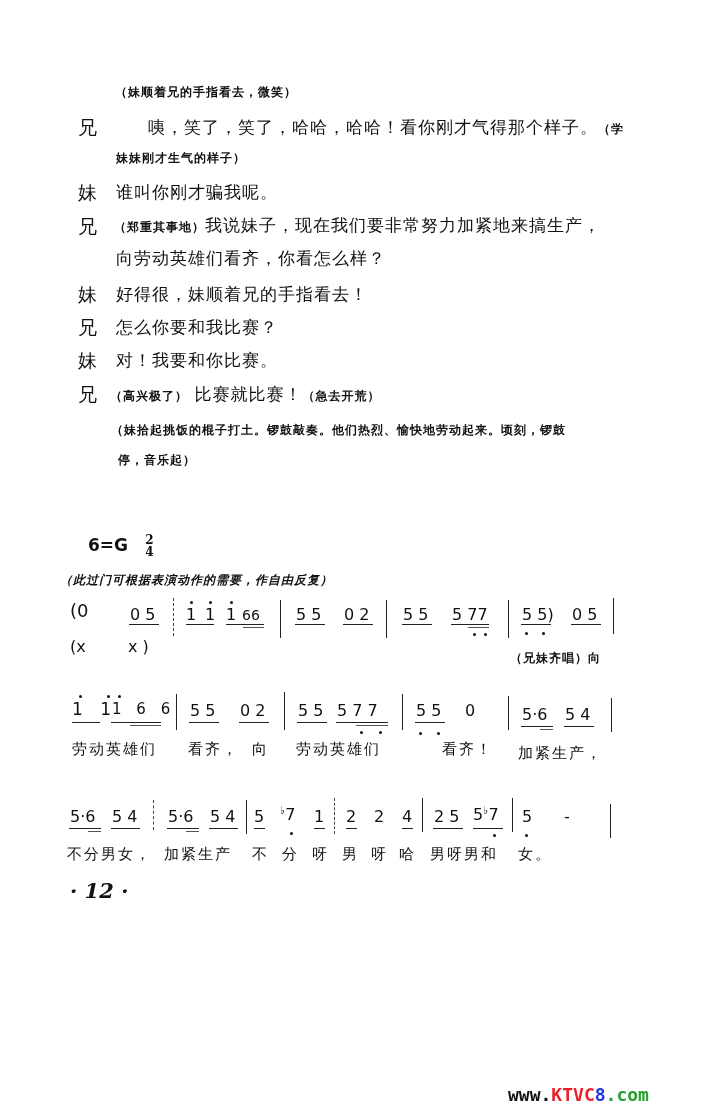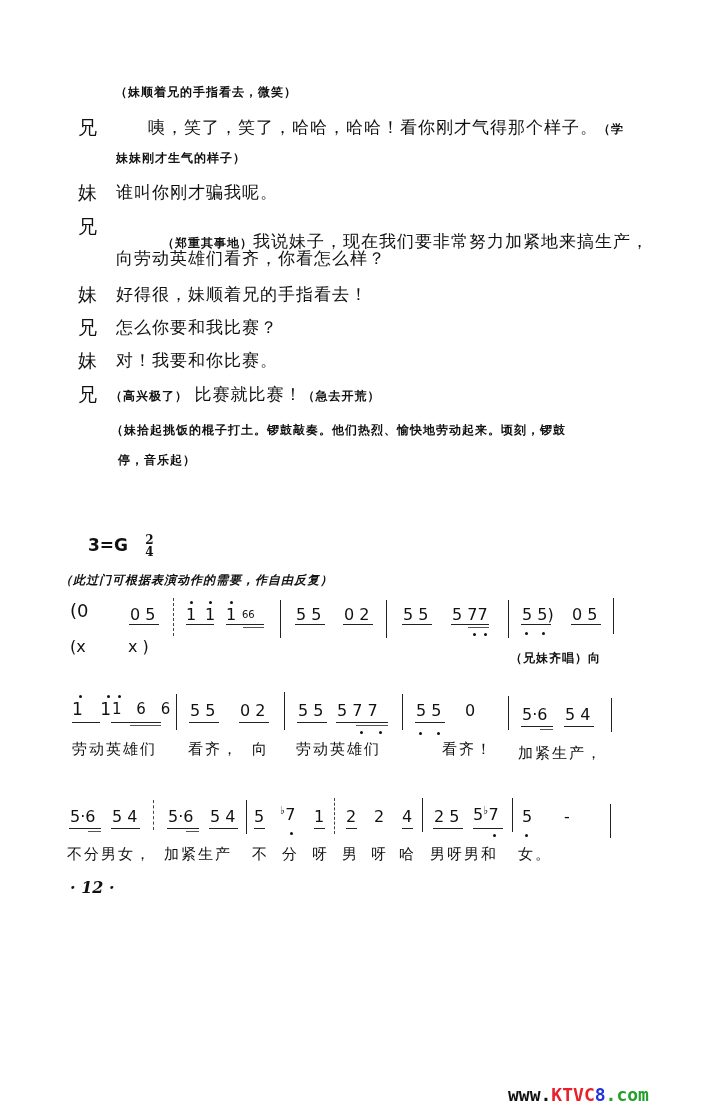--- a/index.html
+++ b/index.html
@@ -41,21 +41,21 @@
 <div class="abs speaker" style="left:78px;top:115px;">兄</div>
 <div class="abs line" style="left:116px;top:116px;padding-left:32px;">
   <span>咦，笑了，笑了，哈哈，哈哈！看你刚才气得那个样子。</span><span class="small">（学</span>
 </div>
 <div class="abs stage" style="left:116px;top:150px;">妹妹刚才生气的样子）</div>
 
 <div class="abs speaker" style="left:78px;top:180px;">妹</div>
 <div class="abs line" style="left:116px;top:181px;">谁叫你刚才骗我呢。</div>
 
 <div class="abs speaker" style="left:78px;top:214px;">兄</div>
-<div class="abs line" style="left:114px;top:230px;margin-left:48px;">
+<div class="abs line" style="left:114px;top:214px;">
   <span class="small">（郑重其事地）</span><span>我说妹子，现在我们要非常努力加紧地来搞生产，</span>
 </div>
 <div class="abs line" style="left:116px;top:247px;">向劳动英雄们看齐，你看怎么样？</div>
 
 <div class="abs speaker" style="left:78px;top:282px;">妹</div>
 <div class="abs line" style="left:116px;top:283px;">好得很，妹顺着兄的手指看去！</div>
 
 <div class="abs speaker" style="left:78px;top:315px;">兄</div>
 <div class="abs line" style="left:116px;top:316px;">怎么你要和我比赛？</div>
 
@@ -65,39 +65,39 @@
 <div class="abs speaker" style="left:78px;top:382px;">兄</div>
 <div class="abs line" style="left:110px;top:383px;">
   <span class="small">（高兴极了）</span>
   <span>比赛就比赛！</span><span class="small">（急去开荒）</span>
 </div>
 
 <div class="abs stage" style="left:111px;top:422px;">（妹拾起挑饭的棍子打土。锣鼓敲奏。他们热烈、愉快地劳动起来。顷刻，锣鼓</div>
 <div class="abs stage" style="left:118px;top:452px;">停，音乐起）</div>
 
 <div class="abs" style="left:88px;top:534px;">
-  <span class="key">3=G</span>
+  <span class="key">6=G</span>
   <span class="ts">
     <span>2</span>
     <span>4</span>
   </span>
 </div>
 <div class="abs stage" style="left:60px;top:572px;font-style:italic;">（此过门可根据表演动作的需要，作自由反复）</div>
 
 <div>
   <div class="note" style="left:70px;top:602px;font-size:18px;font-weight:normal;">(0</div>
   <div class="note" style="left:130px;top:606px;">0 5</div>
   <div class="u1" style="left:129px;top:624px;width:30px;"></div>
   <div class="bar" style="left:173px;top:598px;height:38px;border-left:1px dashed #444;"></div>
 
   <div class="note" style="left:186px;top:606px;"><span style="position:relative;display:inline-block;">1<span style="position:absolute;left:50%;top:-5px;width:3px;height:3px;margin-left:-1.5px;border-radius:50%;background:#111;"></span></span></div>
   <div class="note" style="left:205px;top:606px;"><span style="position:relative;display:inline-block;">1<span style="position:absolute;left:50%;top:-5px;width:3px;height:3px;margin-left:-1.5px;border-radius:50%;background:#111;"></span></span></div>
   <div class="u1" style="left:186px;top:624px;width:28px;"></div>
   <div class="note" style="left:226px;top:606px;"><span style="position:relative;display:inline-block;">1<span style="position:absolute;left:50%;top:-5px;width:3px;height:3px;margin-left:-1.5px;border-radius:50%;background:#111;"></span></span></div>
-  <div class="note" style="left:242px;top:606px;font-size:10px;">66</div>
+  <div class="note" style="left:242px;top:606px;font-size:14px;">66</div>
   <div class="u1" style="left:226px;top:624px;width:38px;"></div>
   <div class="u2" style="left:243px;top:627px;width:21px;"></div>
   <div class="bar" style="left:280px;top:600px;height:38px;"></div>
 
   <div class="note" style="left:296px;top:606px;">5 5</div>
   <div class="u1" style="left:295px;top:624px;width:30px;"></div>
   <div class="note" style="left:344px;top:606px;">0 2</div>
   <div class="u1" style="left:343px;top:624px;width:30px;"></div>
   <div class="bar" style="left:386px;top:600px;height:38px;"></div>
 
@@ -219,17 +219,17 @@
   <div class="lyric" style="left:252px;top:845px;">不</div>
   <div class="lyric" style="left:282px;top:845px;">分</div>
   <div class="lyric" style="left:312px;top:845px;">呀</div>
   <div class="lyric" style="left:342px;top:845px;">男</div>
   <div class="lyric" style="left:371px;top:845px;">呀</div>
   <div class="lyric" style="left:399px;top:845px;">哈</div>
   <div class="lyric" style="left:430px;top:845px;">男呀男和</div>
   <div class="lyric" style="left:518px;top:845px;">女。</div>
 </div>
 
-<div class="abs" style="left:70px;top:878px;font-size:16px;font-style:italic;font-weight:bold;">· 12 ·</div>
+<div class="abs" style="left:70px;top:878px;font-size:21px;font-style:italic;font-weight:bold;">· 12 ·</div>
 
 <div class="watermark">
   <span style="color:#111;">www.</span><span style="color:#e8202a;">K</span><span style="color:#e8202a;">T</span><span style="color:#e8202a;">V</span><span style="color:#e8202a;">C</span><span style="color:#2233dd;">8</span><span style="color:#22a02a;">.com</span>
 </div>
 
 </body></html>

